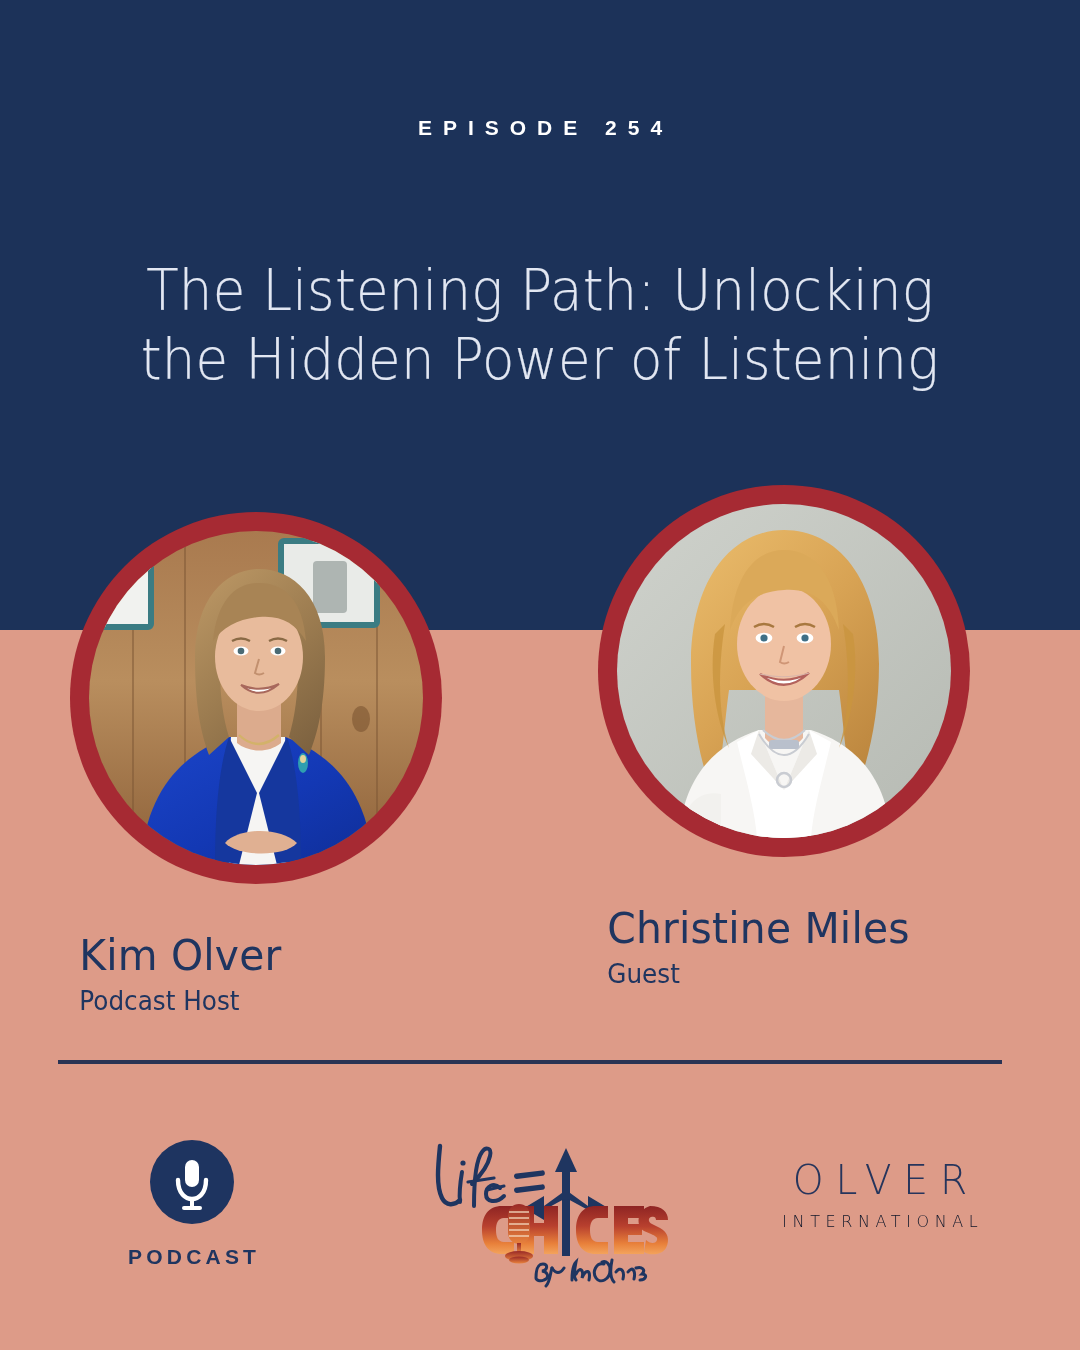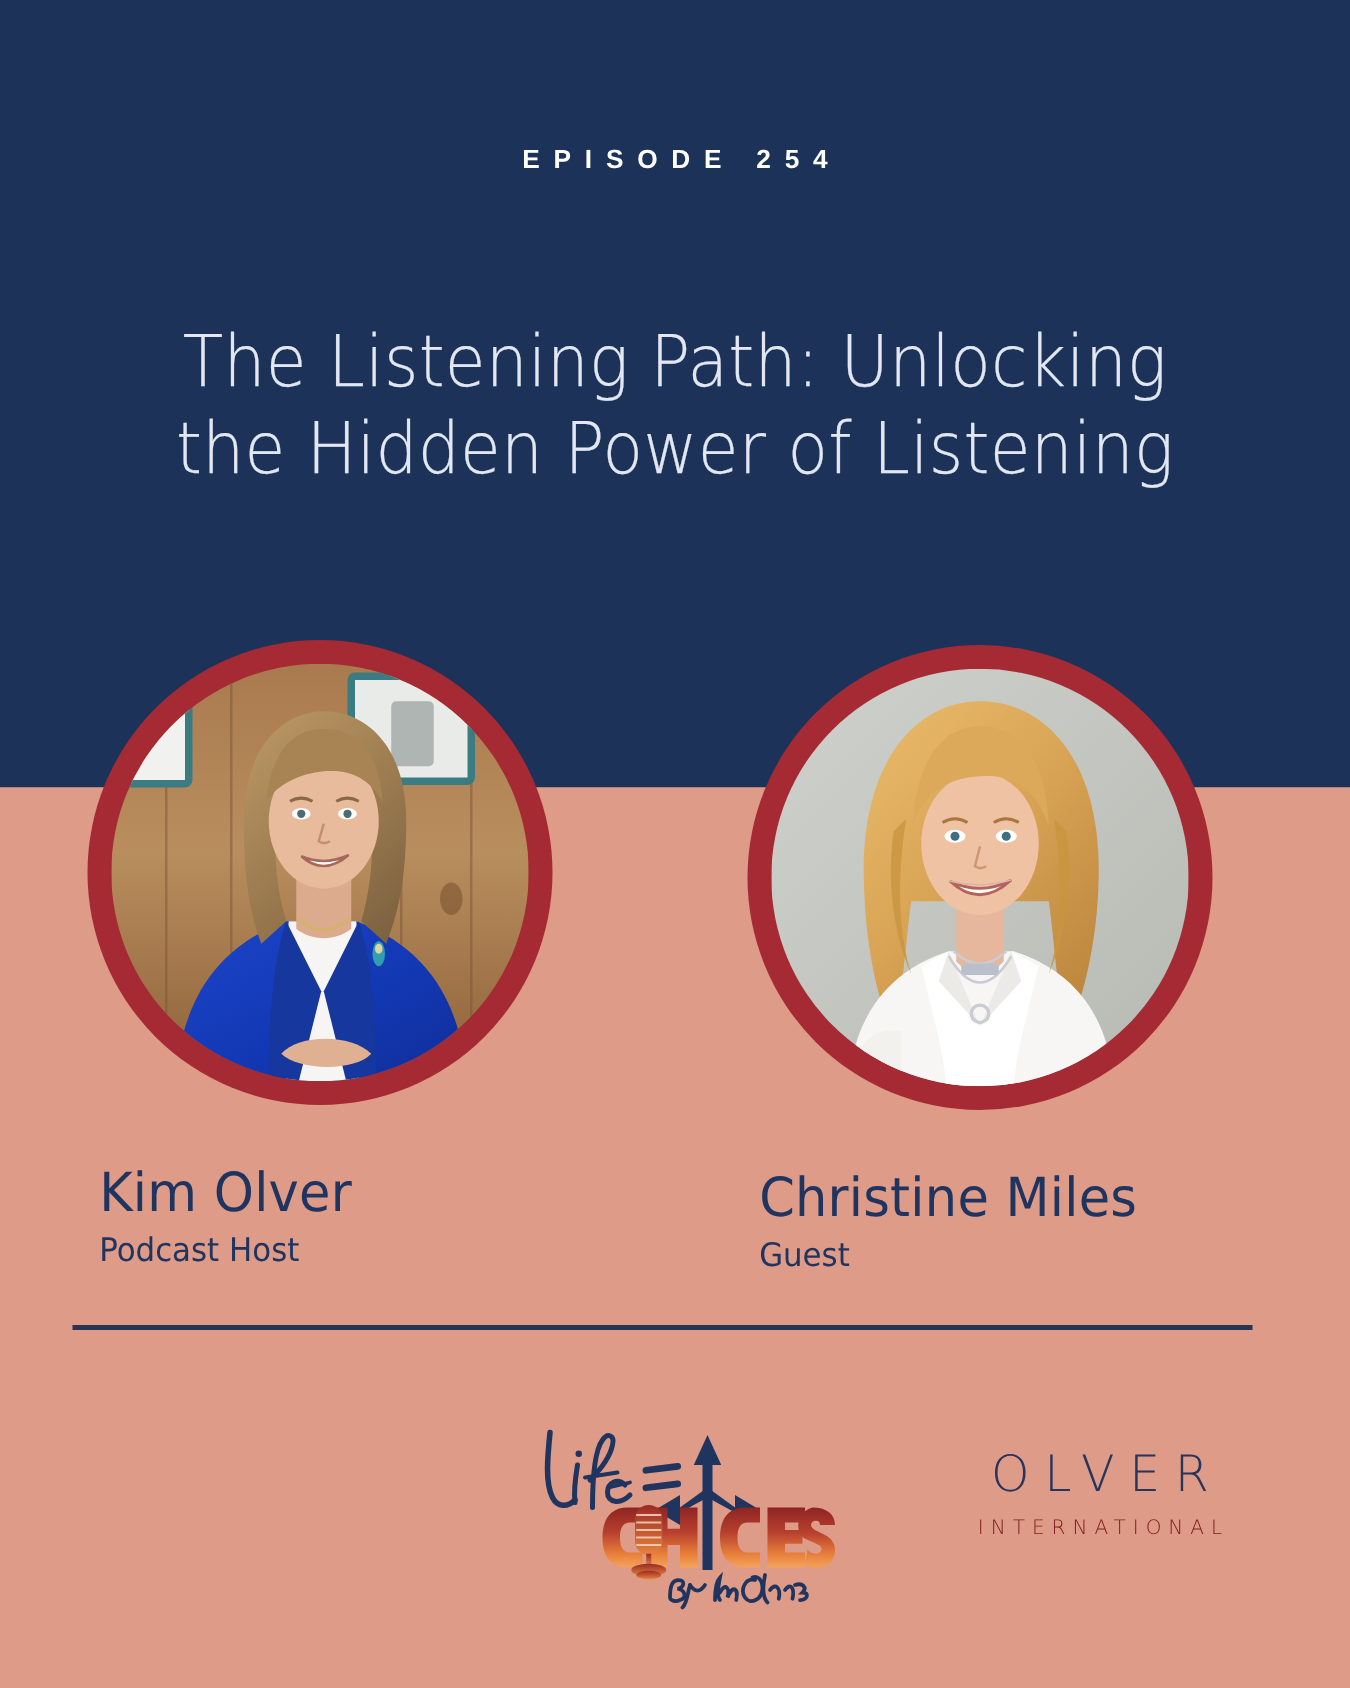--- a/index.html
+++ b/index.html
@@ -47,21 +47,21 @@
     -webkit-text-stroke:0.2px #e2e7f2;
   }
   .episode-title .ln{ display:block; }
 
   
   .person{
     position:absolute;
     width:372px;
   }
   .person.host { left:70px;  top:512px; }
-  .person.guest{ left:598px; top:516px; }
+  .person.guest{ left:598px; top:485px; }
 
   .portrait-ring{
     position:relative;
     width:372px; height:372px;
     border-radius:50%;
     background:#a62a33;
     overflow:hidden;
   }
   .portrait-clip{
     position:absolute; left:19px; top:19px;
@@ -136,21 +136,21 @@
     font-size:40px;
     font-weight:300;
     letter-spacing:12px;
     text-indent:12px;
     line-height:48px;
     font-family:"DejaVu Sans", sans-serif;
     transform:scaleX(0.98);
   }
   .olver-sub{
     margin-top:8px;
-    color:#7f1d1d;
+    color:#0f172a;
     font-size:16px;
     font-weight:300;
     letter-spacing:5.6px;
     text-indent:5.6px;
     line-height:20px;
     font-family:"DejaVu Sans", sans-serif;
     text-align:center;
   }
 </style>
 </head>
@@ -301,20 +301,31 @@
     </div>
   </div>
   <div class="person-name">Christine Miles</div>
   <div class="person-role">Guest</div>
 </div>
 
 <div class="divider"></div>
 
 <div class="footer">
 
+  <div class="podcast-badge">
+    <div class="podcast-circle">
+      <svg width="84" height="84" viewBox="0 0 84 84">
+        <rect x="35" y="20" width="14" height="27" rx="7" fill="#ffffff"></rect>
+        <path d="M28 40 C28 54 36 59 42 59 C48 59 56 54 56 40" fill="none" stroke="#ffffff" stroke-width="4.4" stroke-linecap="round"></path>
+        <rect x="40" y="57" width="4" height="11" fill="#ffffff"></rect>
+        <rect x="32" y="66" width="20" height="4" rx="2" fill="#ffffff"></rect>
+      </svg>
+    </div>
+    <div class="podcast-label">PODCAST</div>
+  </div>
 
   <div class="choices-logo">
     <svg width="248" height="156" viewBox="0 0 248 156">
       <defs>
         <linearGradient id="choiceGrad" x1="0" y1="0" x2="0" y2="1">
           <stop offset="0%" stop-color="#8e2423"></stop>
           <stop offset="42%" stop-color="#b8402e"></stop>
           <stop offset="78%" stop-color="#e8803a"></stop>
           <stop offset="100%" stop-color="#f3a35c"></stop>
         </linearGradient>

